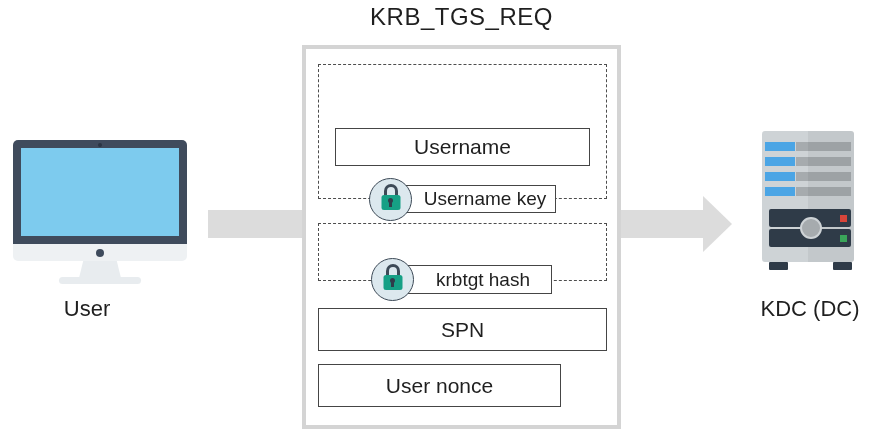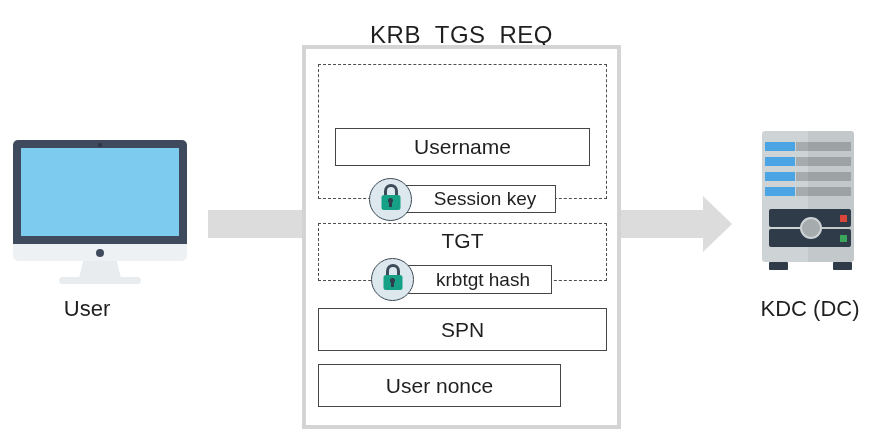--- a/index.html
+++ b/index.html
@@ -3,21 +3,21 @@
 <meta charset="utf-8">
 <style>
   html,body{margin:0;padding:0;background:#ffffff;}
   .stage{
     position:relative;width:872px;height:442px;background:#ffffff;overflow:hidden;
     font-family:"Liberation Sans","DejaVu Sans",sans-serif;color:#1f1f1f;
   }
   .abs{position:absolute;}
 
   
-  .diagram-title{left:302px;top:3px;width:319px;text-align:center;font-size:24px;letter-spacing:.5px;margin-top:18px;}
+  .diagram-title{left:302px;top:3px;width:319px;text-align:center;font-size:24px;letter-spacing:.5px;}
 
   
   .monitor-frame{left:13px;top:140px;width:174px;height:104px;background:#3f4b5c;border-radius:5px 5px 0 0;}
   .monitor-cam{left:98px;top:143px;width:4px;height:4px;border-radius:50%;background:#2b3543;}
   .monitor-screen{left:21px;top:148px;width:158px;height:88px;background:#7dcbee;}
   .monitor-bezel{left:13px;top:244px;width:174px;height:17px;background:#eef1f3;border-radius:0 0 5px 5px;}
   .monitor-dot{left:96px;top:249px;width:8px;height:8px;border-radius:50%;background:#3f4b5c;}
   .monitor-neck{left:79px;top:261px;width:42px;height:17px;background:#e8ecef;clip-path:polygon(10% 0,90% 0,100% 100%,0 100%);}
   .monitor-base{left:59px;top:277px;width:82px;height:7px;background:#e8ecef;border-radius:4px;}
   .node-label{font-size:22px;text-align:center;}
@@ -99,32 +99,31 @@
 
   <div class="abs arrow-left"></div>
 
   <div class="abs packet"></div>
 
   <div class="abs dashed-group group-auth"></div>
   <div class="abs field field-timestamp">
     <span>Username</span>
   </div>
   <div class="abs enc-tag tag-session">
-    <span>Session key</span>
+    <span>Username key</span>
   </div>
   <div class="abs lock-badge lock-1">
     <div class="lock-shackle"></div>
     <div class="lock-body">
       <div class="keyhole-head"></div>
       <div class="keyhole-stem"></div>
     </div>
   </div>
 
   <div class="abs dashed-group group-tgt"></div>
-  <div class="abs tgt-label">TGT</div>
   <div class="abs enc-tag tag-krbtgt">
     <span>krbtgt hash</span>
   </div>
   <div class="abs lock-badge lock-2">
     <div class="lock-shackle"></div>
     <div class="lock-body">
       <div class="keyhole-head"></div>
       <div class="keyhole-stem"></div>
     </div>
   </div>

